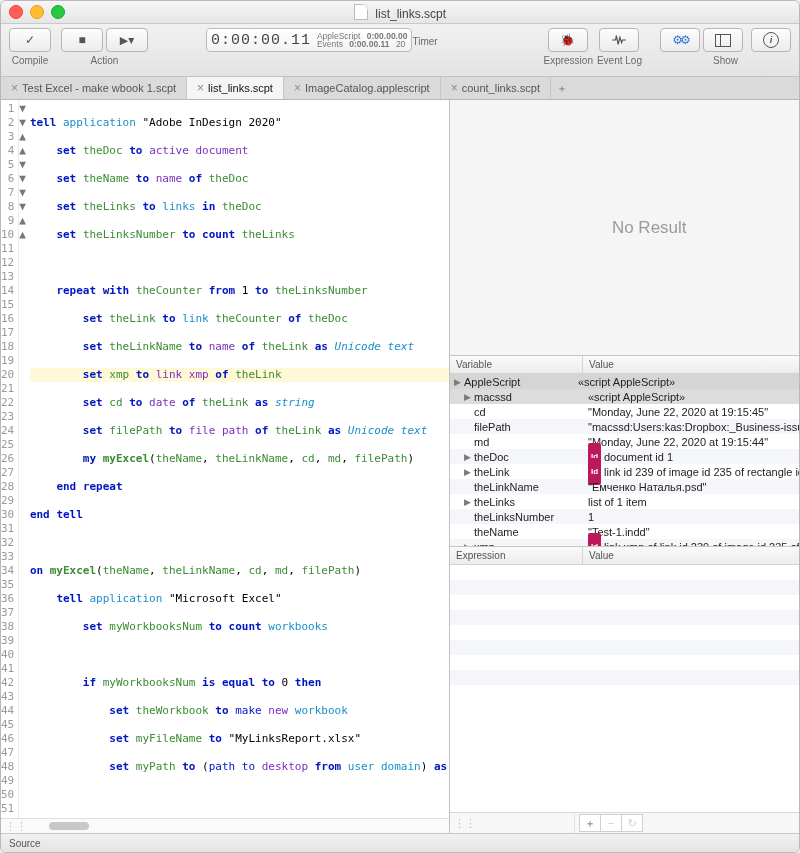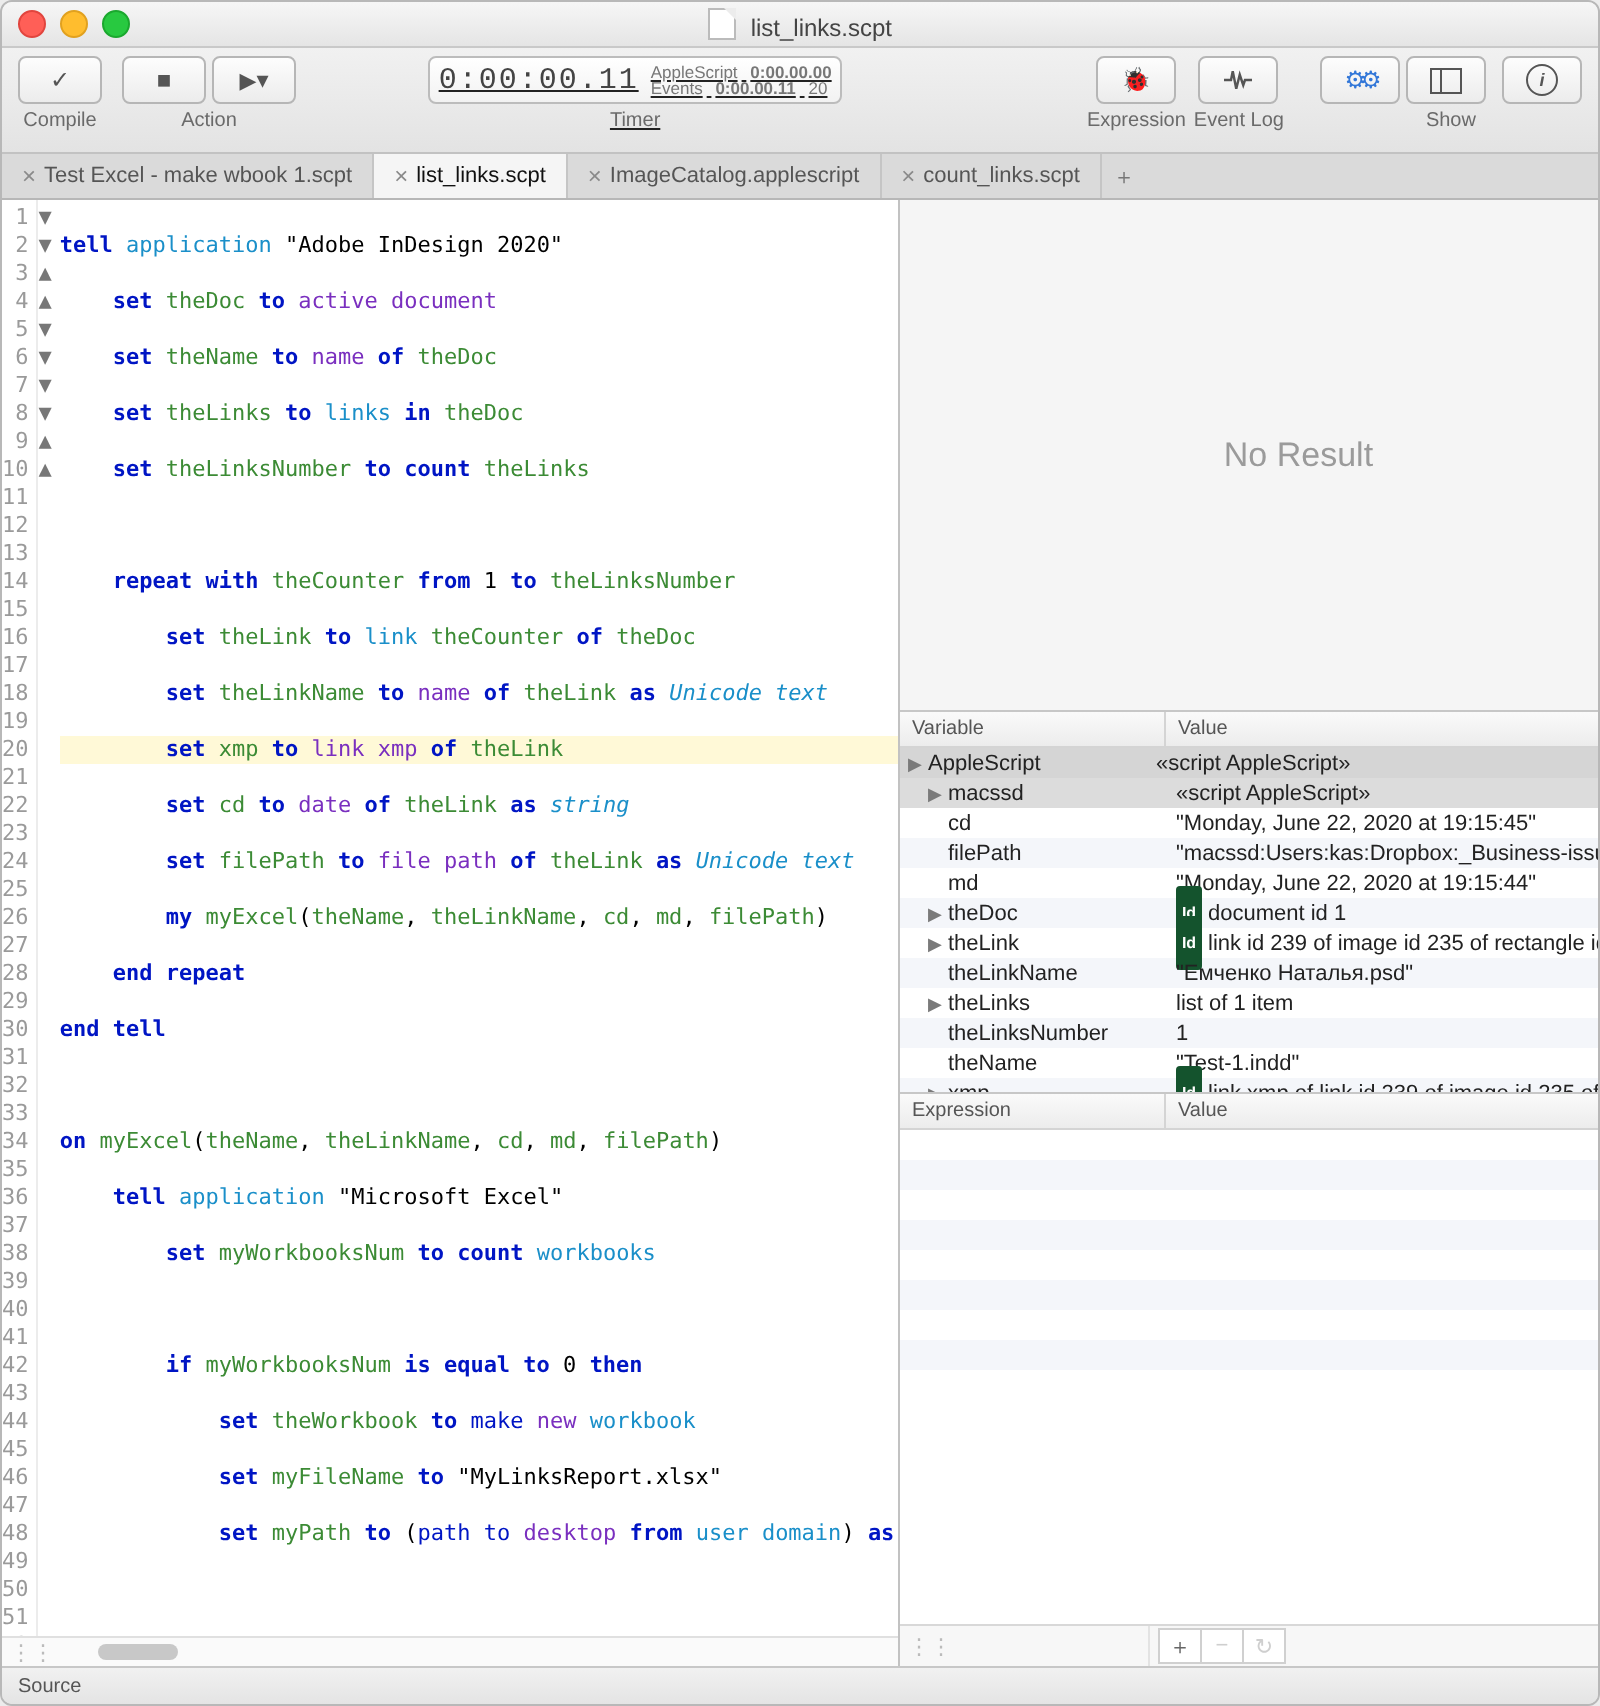--- a/index.html
+++ b/index.html
@@ -59,21 +59,21 @@
   border:1px solid #b6b6b6;
   border-radius:4px;
   background:linear-gradient(#fdfdfd,#ececec);
   display:flex;align-items:center;justify-content:center;
   padding:0 6px;
   font-size:12px;color:#555;
 }
 .tbtn + .tbtn{margin-left:3px;}
 .tbl-label{font-size:10px;color:#6a6a6a;margin-top:3px;}
 .timer-box{
-  display:flex;flex-direction:column;align-items:center;margin:0 auto;text-decoration:underline;
+  display:flex;flex-direction:row;align-items:center;margin:0 auto;
 }
 .timer-display{
   display:flex;align-items:center;
   border:1px solid #bcbcbc;border-radius:4px;
   background:linear-gradient(#fff,#f2f2f2);
   height:22px;padding:0 4px;gap:6px;
 }
 .lcd{
   font-family:"Menlo","Courier New",monospace;
   font-size:15px;letter-spacing:1px;color:#444;
@@ -136,21 +136,21 @@
 .fold{width:12px;padding:2px 0 0;color:#777;text-align:center;}
 .code{flex:1;padding:2px 4px;white-space:pre;color:#000;}
 .code .ln{height:14px;}
 .code .hl{background:#fff9d7;}
 .kw{color:#0015c4;font-weight:bold;}
 .kwg{color:#0015c4;}
 .prop{color:#7a2fbf;}
 .cls{color:#1a8fc9;}
 .var{color:#3c8b35;}
 .str{color:#000;}
-.fnname{color:#3c8b35;}
+.fnname{color:#3c8b35;font-weight:bold;}
 .type{color:#1a8fc9;font-style:italic;}
 
 .hscroll{height:14px;border-top:1px solid #e0e0e0;background:#fafafa;display:flex;align-items:center;}
 .hscroll .thumb{height:8px;background:#c8c8c8;border-radius:4px;margin-left:18px;width:40px;}
 
 .right{flex:1;display:flex;flex-direction:column;background:#f3f3f3;}
 .result{
   flex:0 0 255px;display:flex;align-items:center;justify-content:center;
   background:#f5f5f5;color:#9b9b9b;font-size:17px;
   border-bottom:1px solid #c7c7c7;
@@ -167,21 +167,21 @@
 .col-var{flex:0 0 120px;border-right:1px solid #d4d4d4;}
 .col-val{flex:1;}
 .vars-body{flex:1;overflow:auto;}
 .vrow{display:flex;font-size:11px;height:15px;align-items:center;}
 .vrow:nth-child(even){background:#f4f6fa;}
 .vrow.sel{background:#d5d5d5;}
 .vrow.sel2{background:#dcdcdc;}
 .vrow .c1{flex:0 0 120px;padding-left:4px;display:flex;align-items:center;gap:2px;white-space:nowrap;overflow:hidden;}
 .vrow .c2{flex:1;padding-left:4px;white-space:nowrap;overflow:hidden;text-overflow:clip;display:flex;align-items:center;gap:3px;}
 .disc{color:#7a7a7a;font-size:9px;width:8px;display:inline-block;}
-.id-badge{width:13px;height:27px;background:#14532d;border-radius:2px;display:inline-flex;align-items:center;justify-content:center;color:#fff;font-size:8px;font-weight:bold;}
+.id-badge{width:13px;height:27px;background:#be185d;border-radius:2px;display:inline-flex;align-items:center;justify-content:center;color:#fff;font-size:8px;font-weight:bold;}
 
 .expr{flex:1;display:flex;flex-direction:column;background:#fff;}
 .expr-body{flex:1;}
 .expr-body .vrow .c1{flex:0 0 120px;}
 .expr-controls{height:20px;border-top:1px solid #d8d8d8;display:flex;align-items:center;background:#f7f7f7;}
 .expr-controls .spacer{flex:0 0 120px;border-right:1px solid #e3e3e3;height:100%;display:flex;align-items:center;padding-left:4px;color:#bbb;}
 .expr-controls .btns{display:flex;gap:0;margin-left:4px;}
 .expr-controls .b{width:20px;height:16px;border:1px solid #d0d0d0;background:#fff;display:flex;align-items:center;justify-content:center;font-size:11px;color:#666;}
 .expr-controls .b+.b{border-left:none;}
 .expr-controls .b.dis{color:#cfcfcf;}

